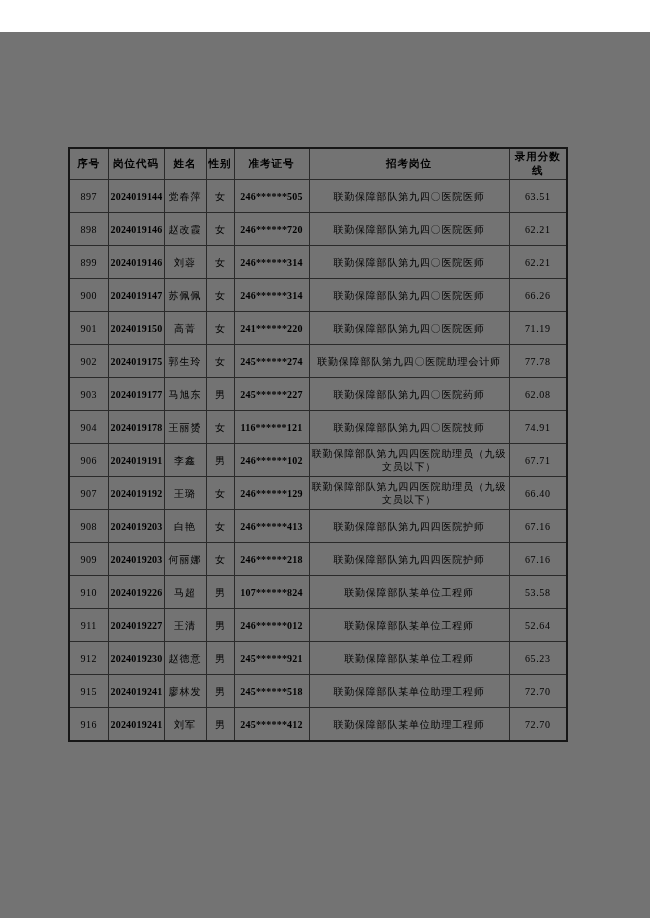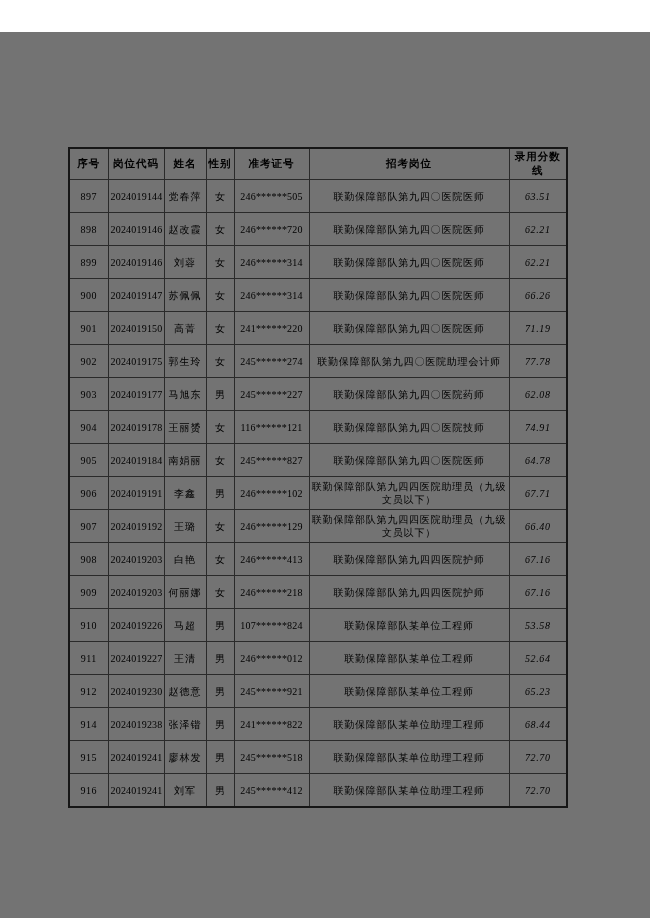--- a/index.html
+++ b/index.html
@@ -27,30 +27,30 @@
     font-size:10.5px;
     height:27px;
     letter-spacing:1px;
   }
   table.roster td{
     font-size:10px;
     height:30px;
     line-height:1.3;
   }
   td.col-0{letter-spacing:0.5px;}
-  td.col-1{letter-spacing:0.2px;}
+  td.col-1{letter-spacing:0.2px;font-weight:bold;}
   td.col-2{letter-spacing:1px;}
-  td.col-4{letter-spacing:0.2px;}
+  td.col-4{letter-spacing:0.2px;font-weight:bold;}
   td.col-5{
     text-align:left;
     padding:2px 3px;
     line-height:1.5;
     letter-spacing:0.8px;
   }
-  td.col-6{letter-spacing:0.6px;font-style:italic;}
+  td.col-6{letter-spacing:0.6px;}
 </style>
 </head>
 <body>
 
 <div class="page">
   <table class="roster">
     <colgroup>
       <col style="width:39px">
       <col style="width:56px">
       <col style="width:42px">
@@ -137,29 +137,20 @@
         <tr>
           <td class="col-0">904</td>
           <td class="col-1">2024019178</td>
           <td class="col-2">王丽赟</td>
           <td class="col-3">女</td>
           <td class="col-4">116******121</td>
           <td class="col-5">联勤保障部队第九四〇医院技师</td>
           <td class="col-6">74.91</td>
         </tr>
         <tr>
-          <td class="col-0">905</td>
-          <td class="col-1">2024019184</td>
-          <td class="col-2">南娟丽</td>
-          <td class="col-3">女</td>
-          <td class="col-4">245******827</td>
-          <td class="col-5">联勤保障部队第九四〇医院医师</td>
-          <td class="col-6">64.78</td>
-        </tr>
-        <tr>
           <td class="col-0">906</td>
           <td class="col-1">2024019191</td>
           <td class="col-2">李鑫</td>
           <td class="col-3">男</td>
           <td class="col-4">246******102</td>
           <td class="col-5">联勤保障部队第九四四医院助理员（九级文员以下）</td>
           <td class="col-6">67.71</td>
         </tr>
         <tr>
           <td class="col-0">907</td>
@@ -207,29 +198,20 @@
           <td class="col-6">52.64</td>
         </tr>
         <tr>
           <td class="col-0">912</td>
           <td class="col-1">2024019230</td>
           <td class="col-2">赵德意</td>
           <td class="col-3">男</td>
           <td class="col-4">245******921</td>
           <td class="col-5">联勤保障部队某单位工程师</td>
           <td class="col-6">65.23</td>
-        </tr>
-        <tr>
-          <td class="col-0">914</td>
-          <td class="col-1">2024019238</td>
-          <td class="col-2">张泽锴</td>
-          <td class="col-3">男</td>
-          <td class="col-4">241******822</td>
-          <td class="col-5">联勤保障部队某单位助理工程师</td>
-          <td class="col-6">68.44</td>
         </tr>
         <tr>
           <td class="col-0">915</td>
           <td class="col-1">2024019241</td>
           <td class="col-2">廖林发</td>
           <td class="col-3">男</td>
           <td class="col-4">245******518</td>
           <td class="col-5">联勤保障部队某单位助理工程师</td>
           <td class="col-6">72.70</td>
         </tr>

